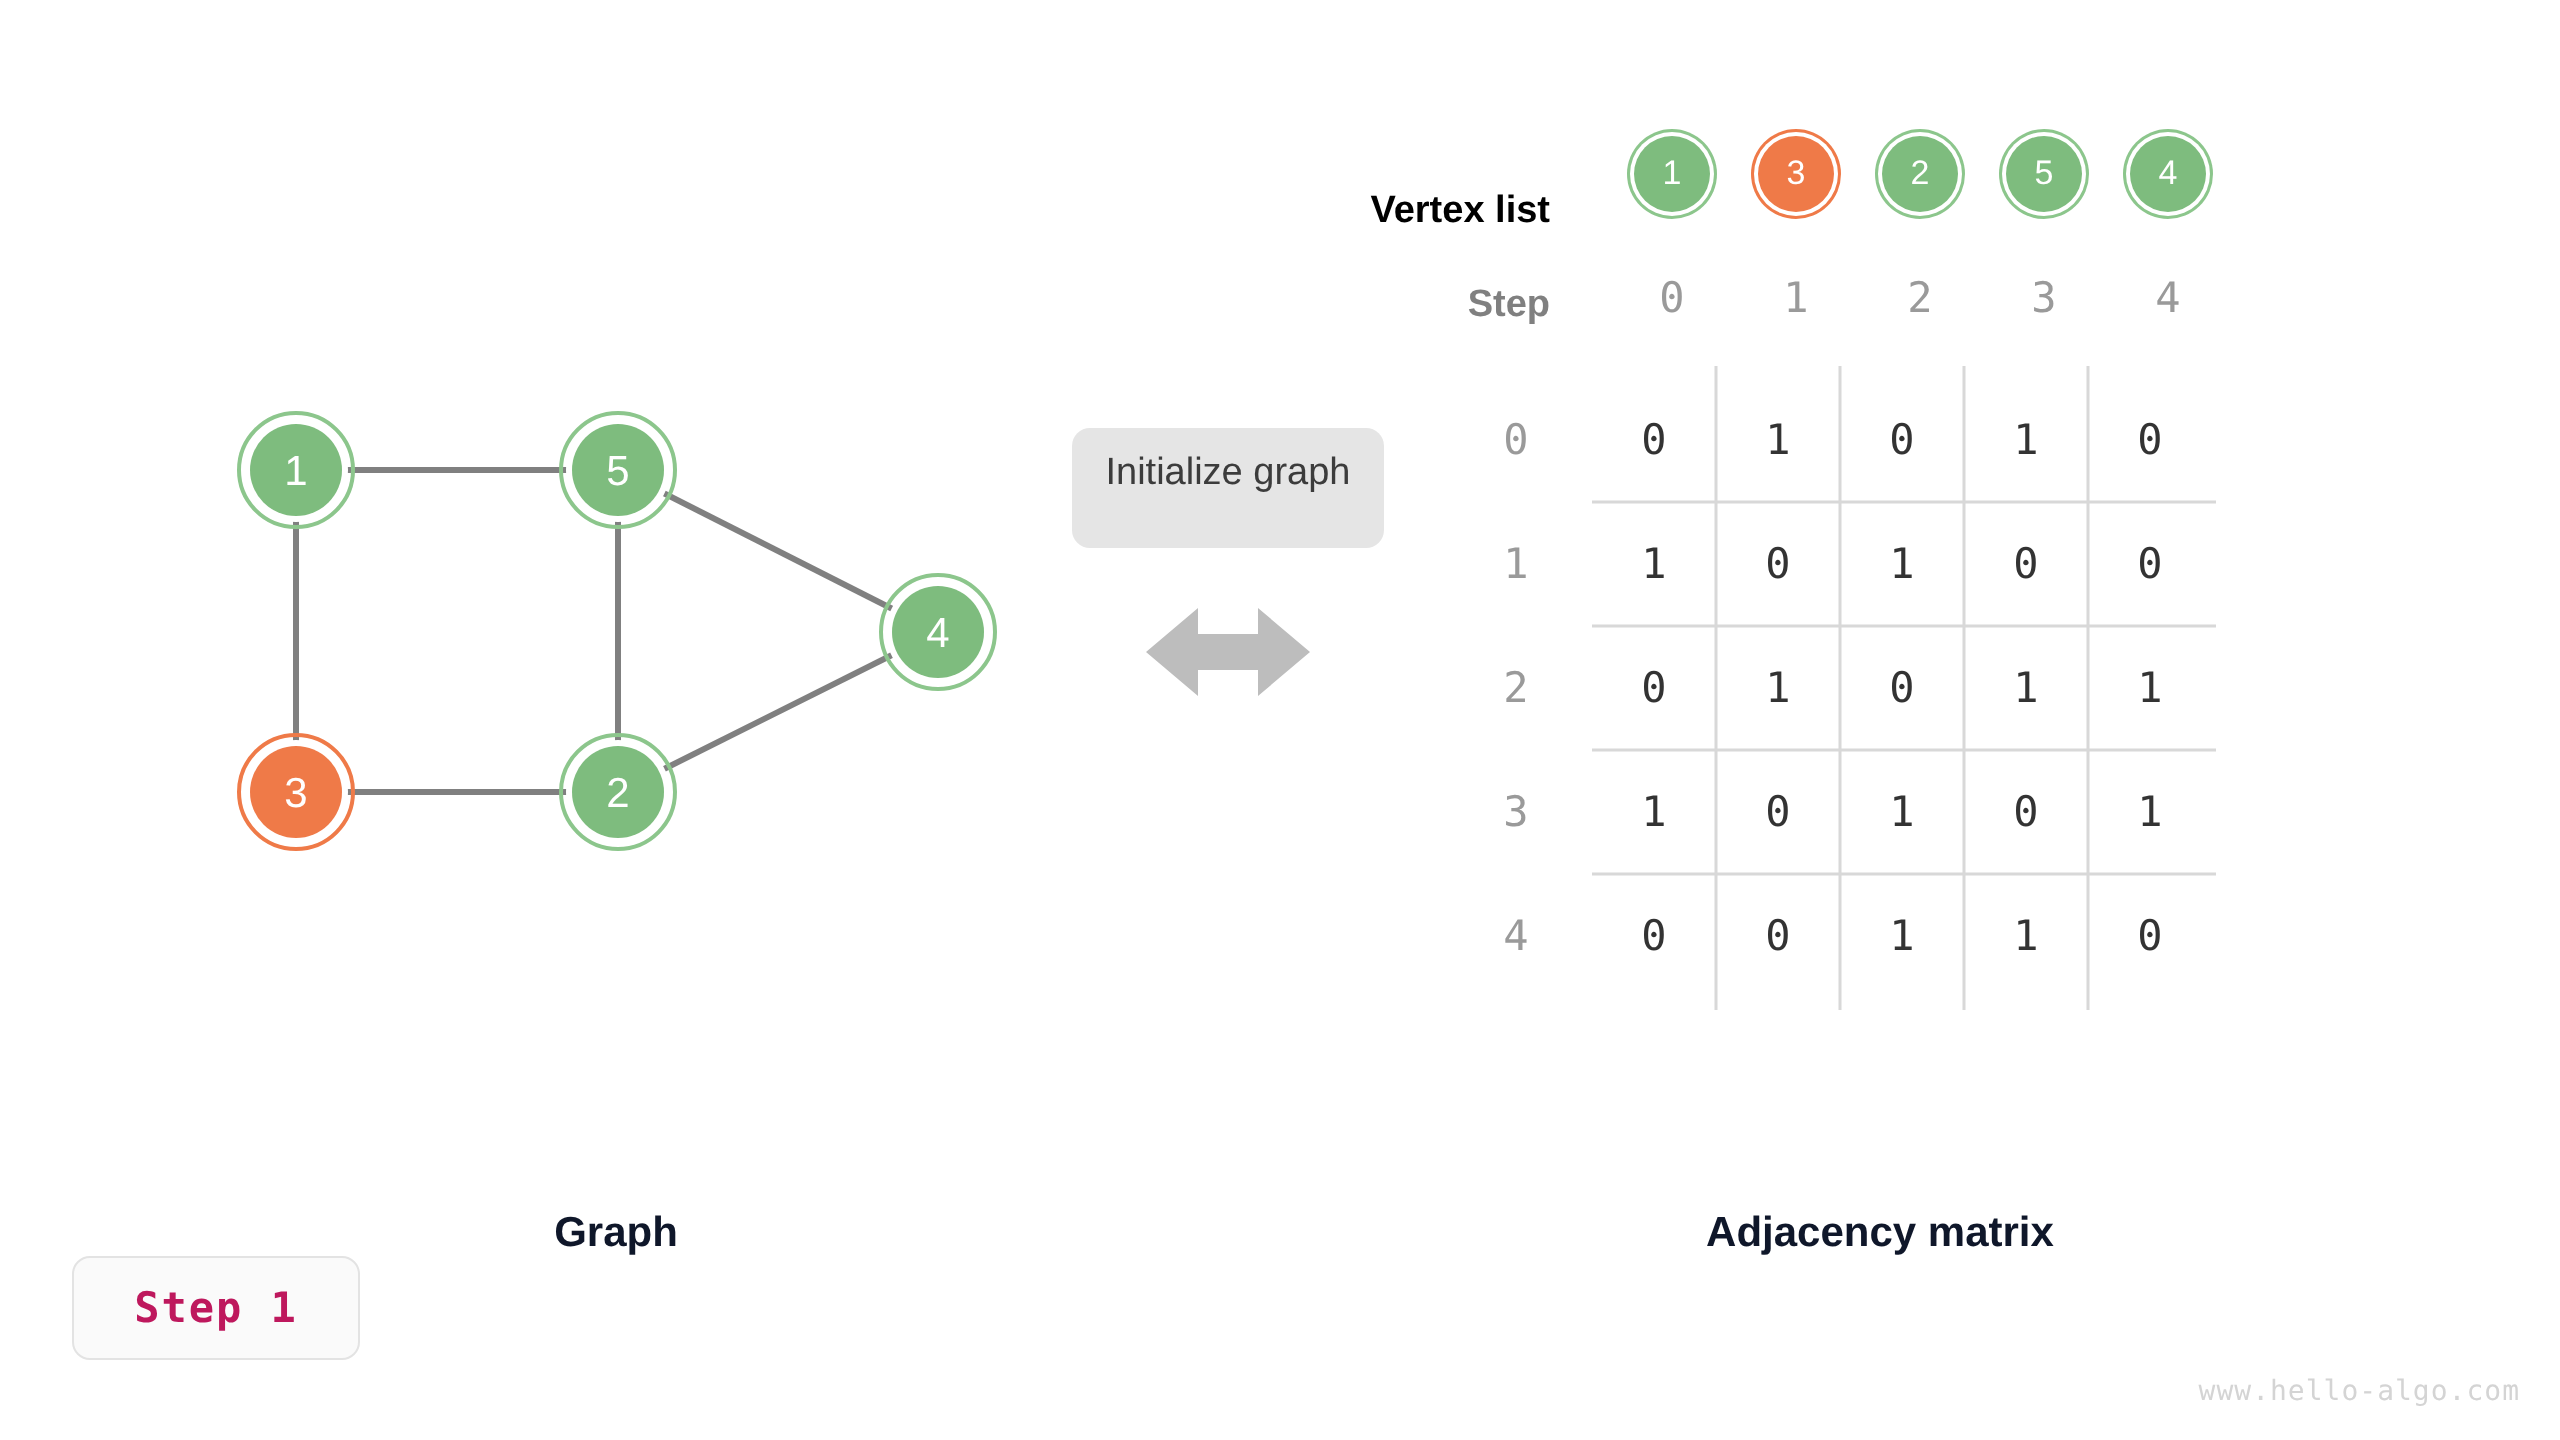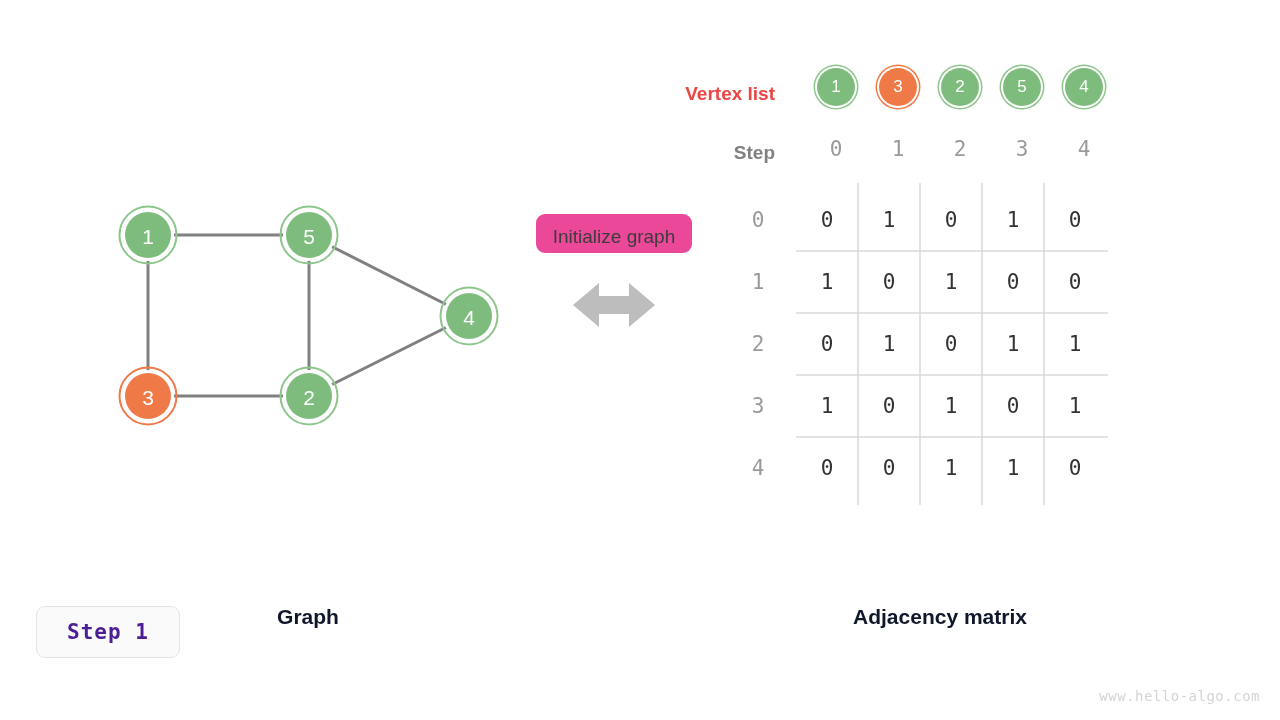--- a/index.html
+++ b/index.html
@@ -35,25 +35,25 @@
   
   #middle-col {
     position: absolute;
     left: 516px;
     top: 214px;
     width: 196px;
     text-align: center;
   }
   #op-pill {
     display: inline-block;
-    background: #ec4899;
+    background: #e5e5e5;
     color: #3c3c3c;
     font-size: 19px;
     line-height: 1;
-    padding: 13px 17px 7px 17px;
+    padding: 13px 17px 28px 17px;
     border-radius: 9px;
     white-space: nowrap;
   }
   #arrow-wrap {
     margin-top: 26px;
     display: flex;
     justify-content: center;
   }
 
   
@@ -65,21 +65,21 @@
     height: 460px;
   }
 
   .side-label {
     position: absolute;
     font-weight: bold;
     font-size: 19px;
     text-align: right;
     white-space: nowrap;
   }
-  #vertex-list-label { left: 0; top: 28px; width: 135px; color: #ef4444; }
+  #vertex-list-label { left: 0; top: 40px; width: 135px; color: #000000; }
   #index-label       { left: 0; top: 87px; width: 135px; color: #808080; }
 
   
   #vertex-row {
     position: absolute;
     left: 165px; top: 13px;
     display: flex;
   }
   .vcell { width: 62px; display: flex; justify-content: center; }
 
@@ -156,32 +156,32 @@
     color: #0f172a;
     text-align: center;
     white-space: nowrap;
   }
   #graph-caption  { left: 148px; top: 605px; width: 320px; }
   #matrix-caption { left: 780px; top: 605px; width: 320px; }
 
   
   #step-badge {
     position: absolute;
-    left: 36px; top: 606px;
+    left: 36px; top: 628px;
     width: 144px; height: 52px;
     border: 1px solid #e3e3e3;
     background: #fafafa;
     border-radius: 9px;
     display: flex;
     align-items: center;
     justify-content: center;
     font-family: "DejaVu Sans Mono", monospace;
     font-weight: bold;
     font-size: 21px;
-    color: #4c1d95;
+    color: #be185d;
     letter-spacing: 1px;
     box-sizing: border-box;
   }
 
   
   #watermark {
     position: absolute;
     right: 20px; bottom: 16px;
     font-family: "DejaVu Sans Mono", monospace;
     font-size: 14px;

